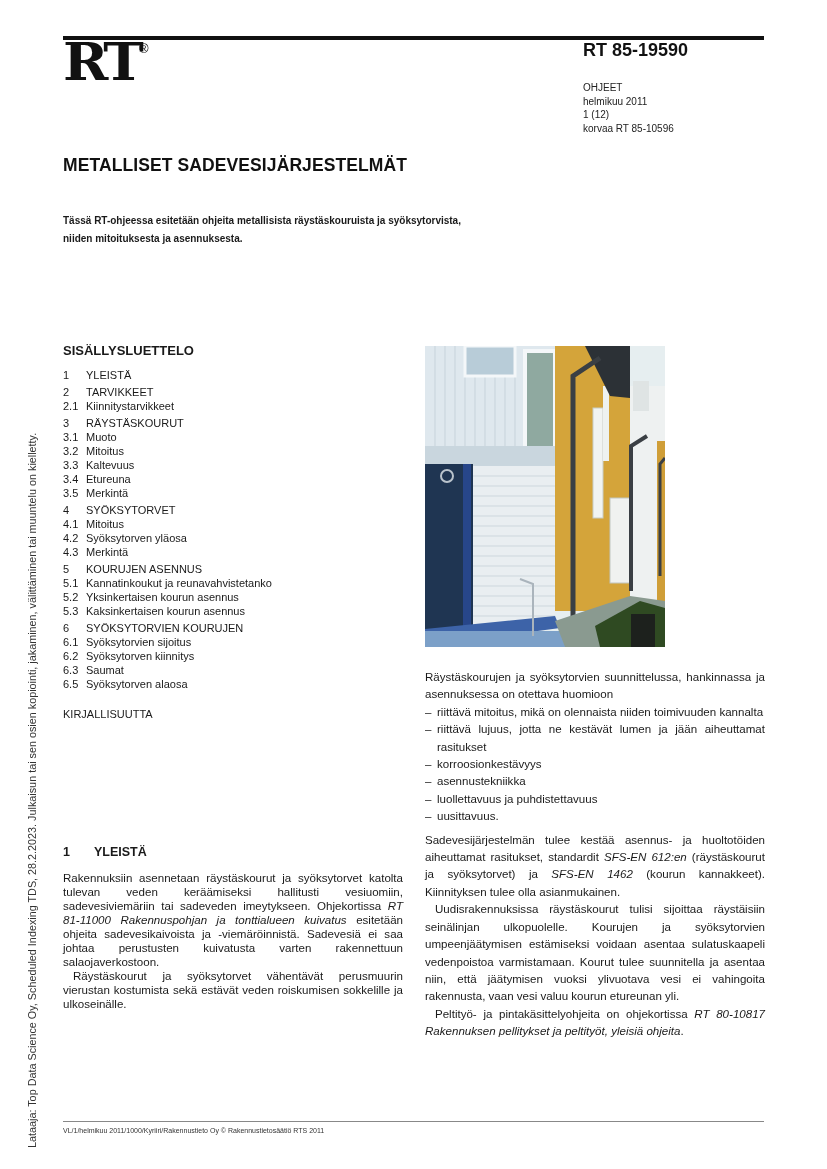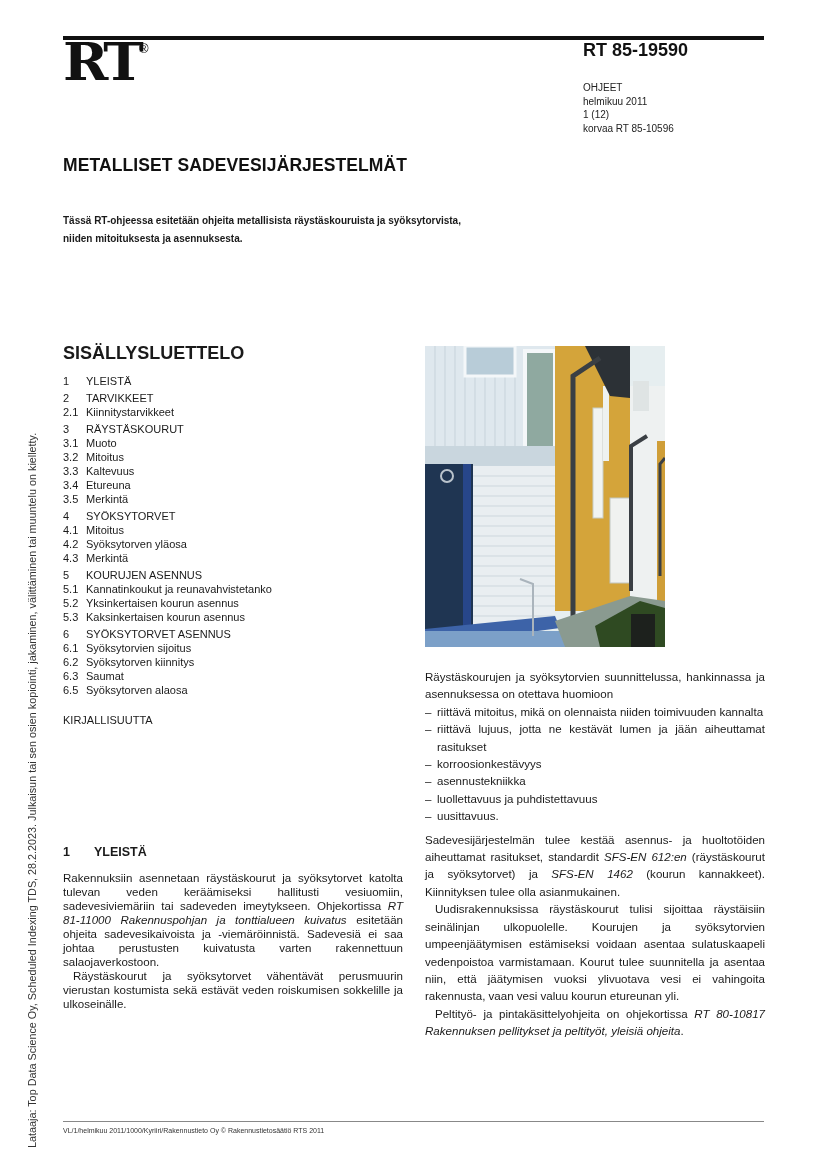--- a/index.html
+++ b/index.html
@@ -13,21 +13,21 @@
 
   .doc-code { position: absolute; left: 583px; top: 40px; font-family: "Liberation Sans", sans-serif; font-weight: bold; font-size: 18px; color: #111; }
   .doc-meta { position: absolute; left: 583px; top: 81px; font-family: "Liberation Sans", sans-serif; font-size: 10px; line-height: 13.5px; color: #222; }
   .doc-meta div { white-space: nowrap; }
 
   .title { position: absolute; left: 63px; top: 155px; font-family: "Liberation Sans", sans-serif; font-weight: bold; font-size: 17.5px; color: #111; letter-spacing: 0.1px; }
 
   .lead { position: absolute; left: 63px; top: 212px; width: 400px; font-family: "Liberation Sans", sans-serif; font-weight: bold; font-size: 10px; line-height: 17.5px; color: #1a1a1a; }
 
   .toc { position: absolute; left: 63px; top: 343px; width: 340px; font-family: "Liberation Sans", sans-serif; color: #1a1a1a; }
-  .toc-title { font-weight: bold; font-size: 18px; margin-bottom: 10px; }
+  .toc-title { font-weight: bold; font-size: 13px; margin-bottom: 10px; }
   .toc-group { margin-bottom: 3px; }
   .toc-row { display: flex; font-size: 11px; line-height: 14px; }
   .toc-num { width: 23px; flex: none; }
   .toc-label { flex: 1; }
   .toc-extra { font-size: 11px; line-height: 14px; margin-top: 16px; }
 
   .sec-head { position: absolute; left: 63px; top: 845px; font-family: "Liberation Sans", sans-serif; font-weight: bold; font-size: 12.5px; display: flex; }
   .sec-head .num { width: 31px; }
 
   .body-left { position: absolute; left: 63px; top: 871px; width: 340px; font-family: "Liberation Sans", sans-serif; font-size: 11.55px; line-height: 14px; color: #1a1a1a; }
@@ -143,21 +143,21 @@
           <span class="toc-label">Yksinkertaisen kourun asennus</span>
         </div>
         <div class="toc-row">
           <span class="toc-num">5.3</span>
           <span class="toc-label">Kaksinkertaisen kourun asennus</span>
         </div>
       </div>
       <div class="toc-group">
         <div class="toc-row">
           <span class="toc-num">6</span>
-          <span class="toc-label">SYÖKSYTORVET ASENNUS</span>
+          <span class="toc-label">SYÖKSYTORVIEN KOURUJEN</span>
         </div>
         <div class="toc-row">
           <span class="toc-num">6.1</span>
           <span class="toc-label">Syöksytorvien sijoitus</span>
         </div>
         <div class="toc-row">
           <span class="toc-num">6.2</span>
           <span class="toc-label">Syöksytorven kiinnitys</span>
         </div>
         <div class="toc-row">

